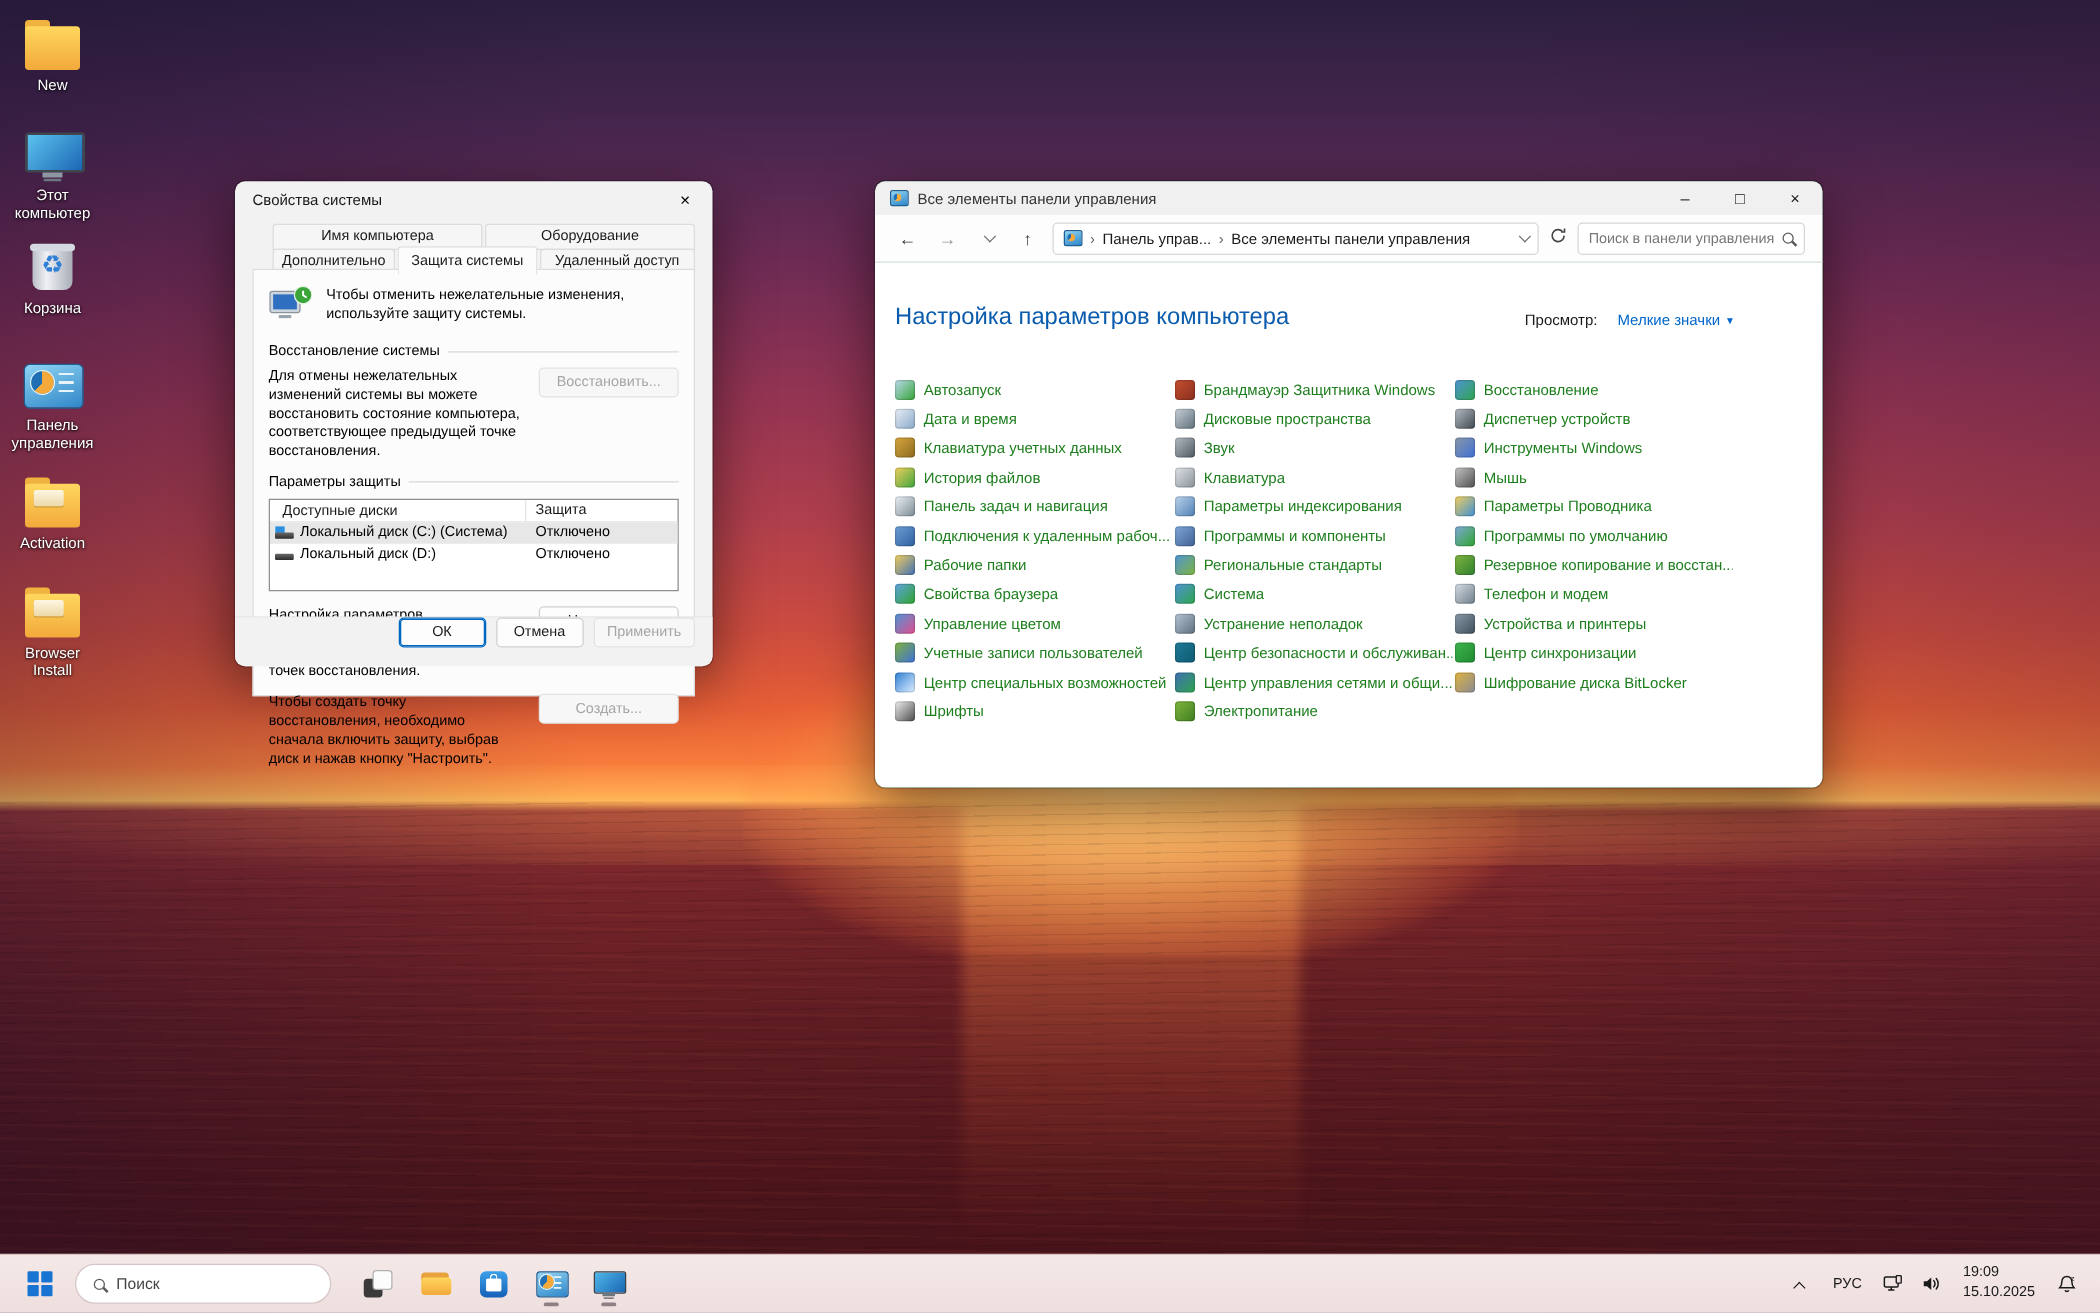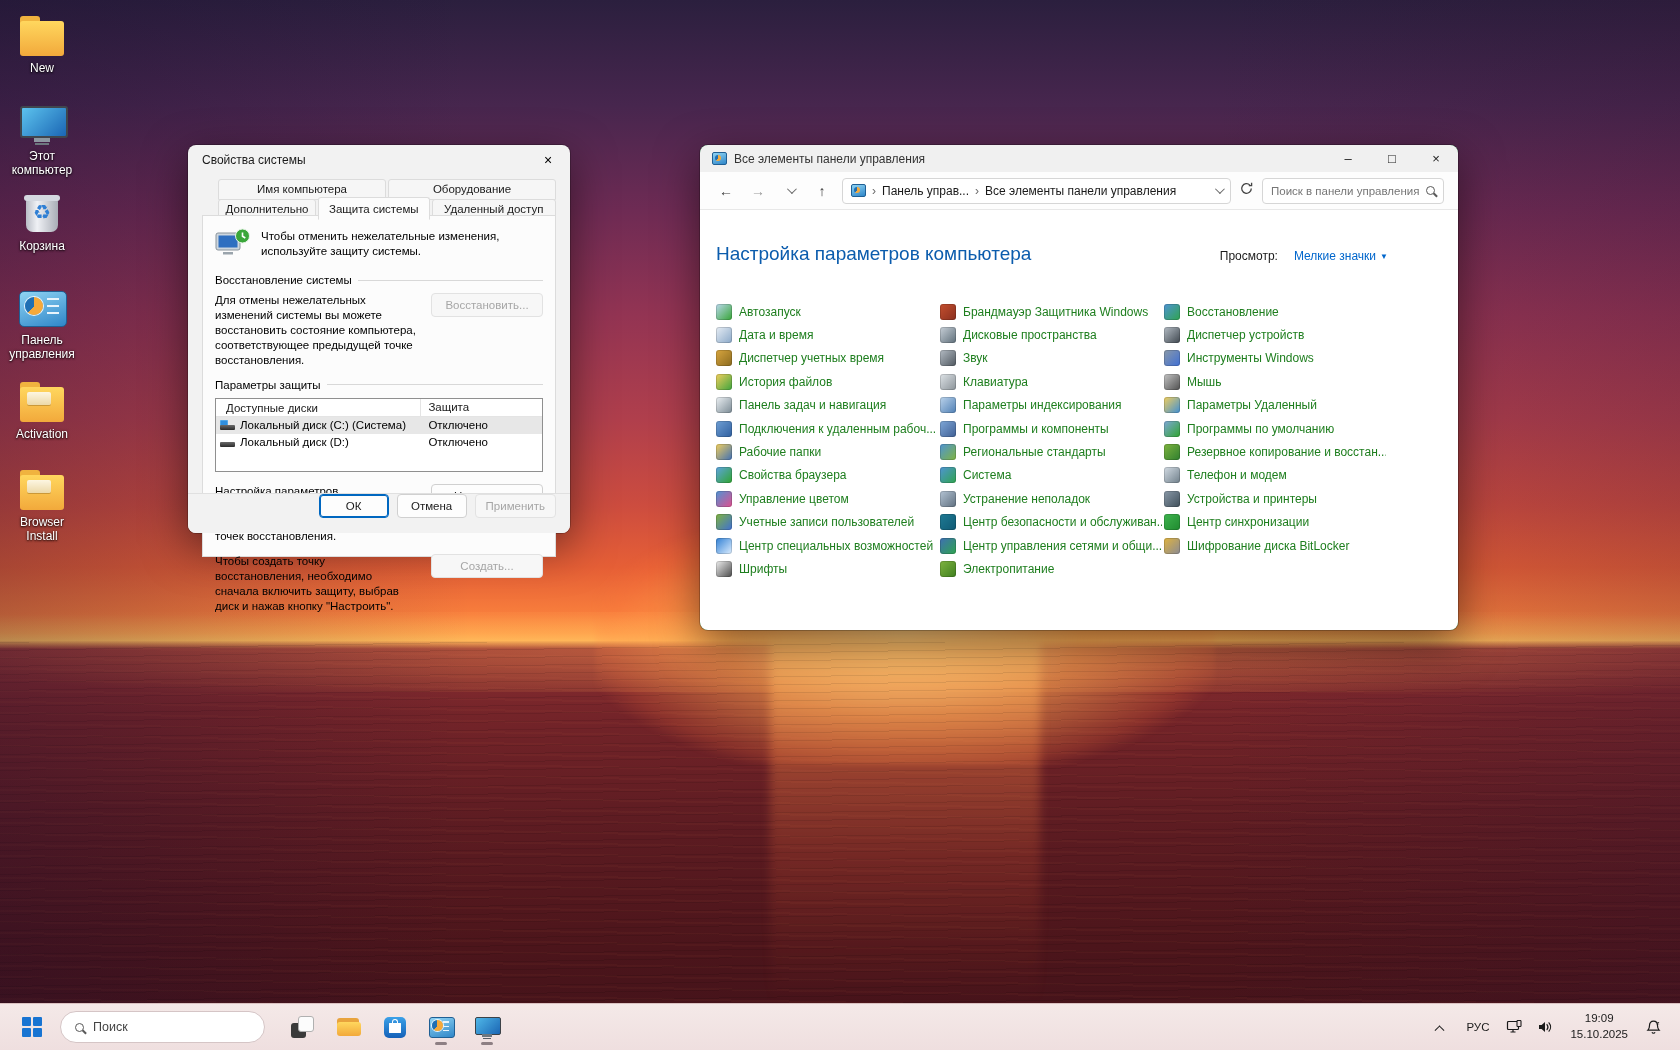--- a/index.html
+++ b/index.html
@@ -190,21 +190,21 @@
   .tb-system-properties::before { content:""; position:absolute; left:1px; top:3px; width:24px; height:16px;
     background:linear-gradient(135deg,#4fb7e8,#1b66b4); border:1.5px solid #3c4248; border-radius:2px; }
   .tb-system-properties::after { content:""; position:absolute; left:8px; bottom:3px; width:10px; height:3px;
     background:#6d777f; box-shadow:0 3px 0 -1px #565e66; }
   .tb-tray { margin-left:auto; display:flex; align-items:center; gap:4px; padding-right:12px; }
   .tray-chevron { width:28px; height:32px; display:flex; align-items:center; justify-content:center; }
   .tray-chevron .chup { width:7px; height:7px; border-left:1.6px solid #1a1a1a; border-top:1.6px solid #1a1a1a;
     transform:rotate(45deg) translate(2px,2px); }
   .tray-lang { font-size:11.5px; color:#1a1a1a; padding:0 9px; }
   .tray-ico { width:26px; height:32px; display:flex; align-items:center; justify-content:center; }
-  .tray-clock { text-align:center; font-size:11.5px; color:#1a1a1a; line-height:1.35; padding:0 6px 0 8px; }
+  .tray-clock { text-align:left; font-size:11.5px; color:#1a1a1a; line-height:1.35; padding:0 6px 0 8px; }
   .tray-bell { width:30px; height:32px; display:flex; align-items:center; justify-content:center; }
 </style>
 </head>
 <body>
 
 <div class="wallpaper"></div>
 <div class="sun-glow"></div>
 <div class="horizon-band"></div>
 <div class="reflection"></div>
 <div class="water-tex"></div>
@@ -374,21 +374,21 @@
         <div class="cp-item">
           <span class="cp-ico" style="background: linear-gradient(135deg, rgb(188, 217, 238), rgb(53, 164, 53));"></span>
           <span class="cp-label">Автозапуск</span>
         </div>
         <div class="cp-item">
           <span class="cp-ico" style="background: linear-gradient(135deg, rgb(232, 238, 245), rgb(138, 168, 200));"></span>
           <span class="cp-label">Дата и время</span>
         </div>
         <div class="cp-item">
           <span class="cp-ico" style="background: linear-gradient(135deg, rgb(217, 166, 63), rgb(138, 106, 31));"></span>
-          <span class="cp-label">Диспетчер учетных время</span>
+          <span class="cp-label">Клавиатура учетных данных</span>
         </div>
         <div class="cp-item">
           <span class="cp-ico" style="background: linear-gradient(135deg, rgb(242, 207, 94), rgb(61, 164, 61));"></span>
           <span class="cp-label">История файлов</span>
         </div>
         <div class="cp-item">
           <span class="cp-ico" style="background: linear-gradient(135deg, rgb(238, 242, 245), rgb(122, 138, 148));"></span>
           <span class="cp-label">Панель задач и навигация</span>
         </div>
         <div class="cp-item">
@@ -482,21 +482,21 @@
         <div class="cp-item">
           <span class="cp-ico" style="background: linear-gradient(135deg, rgb(138, 153, 168), rgb(63, 111, 212));"></span>
           <span class="cp-label">Инструменты Windows</span>
         </div>
         <div class="cp-item">
           <span class="cp-ico" style="background: linear-gradient(135deg, rgb(196, 196, 196), rgb(79, 79, 79));"></span>
           <span class="cp-label">Мышь</span>
         </div>
         <div class="cp-item">
           <span class="cp-ico" style="background: linear-gradient(135deg, rgb(242, 207, 94), rgb(63, 143, 212));"></span>
-          <span class="cp-label">Параметры Удаленный</span>
+          <span class="cp-label">Параметры Проводника</span>
         </div>
         <div class="cp-item">
           <span class="cp-ico" style="background: linear-gradient(135deg, rgb(127, 168, 216), rgb(47, 164, 47));"></span>
           <span class="cp-label">Программы по умолчанию</span>
         </div>
         <div class="cp-item">
           <span class="cp-ico" style="background: linear-gradient(135deg, rgb(127, 180, 63), rgb(47, 127, 47));"></span>
           <span class="cp-label">Резервное копирование и восстан...</span>
         </div>
         <div class="cp-item">

